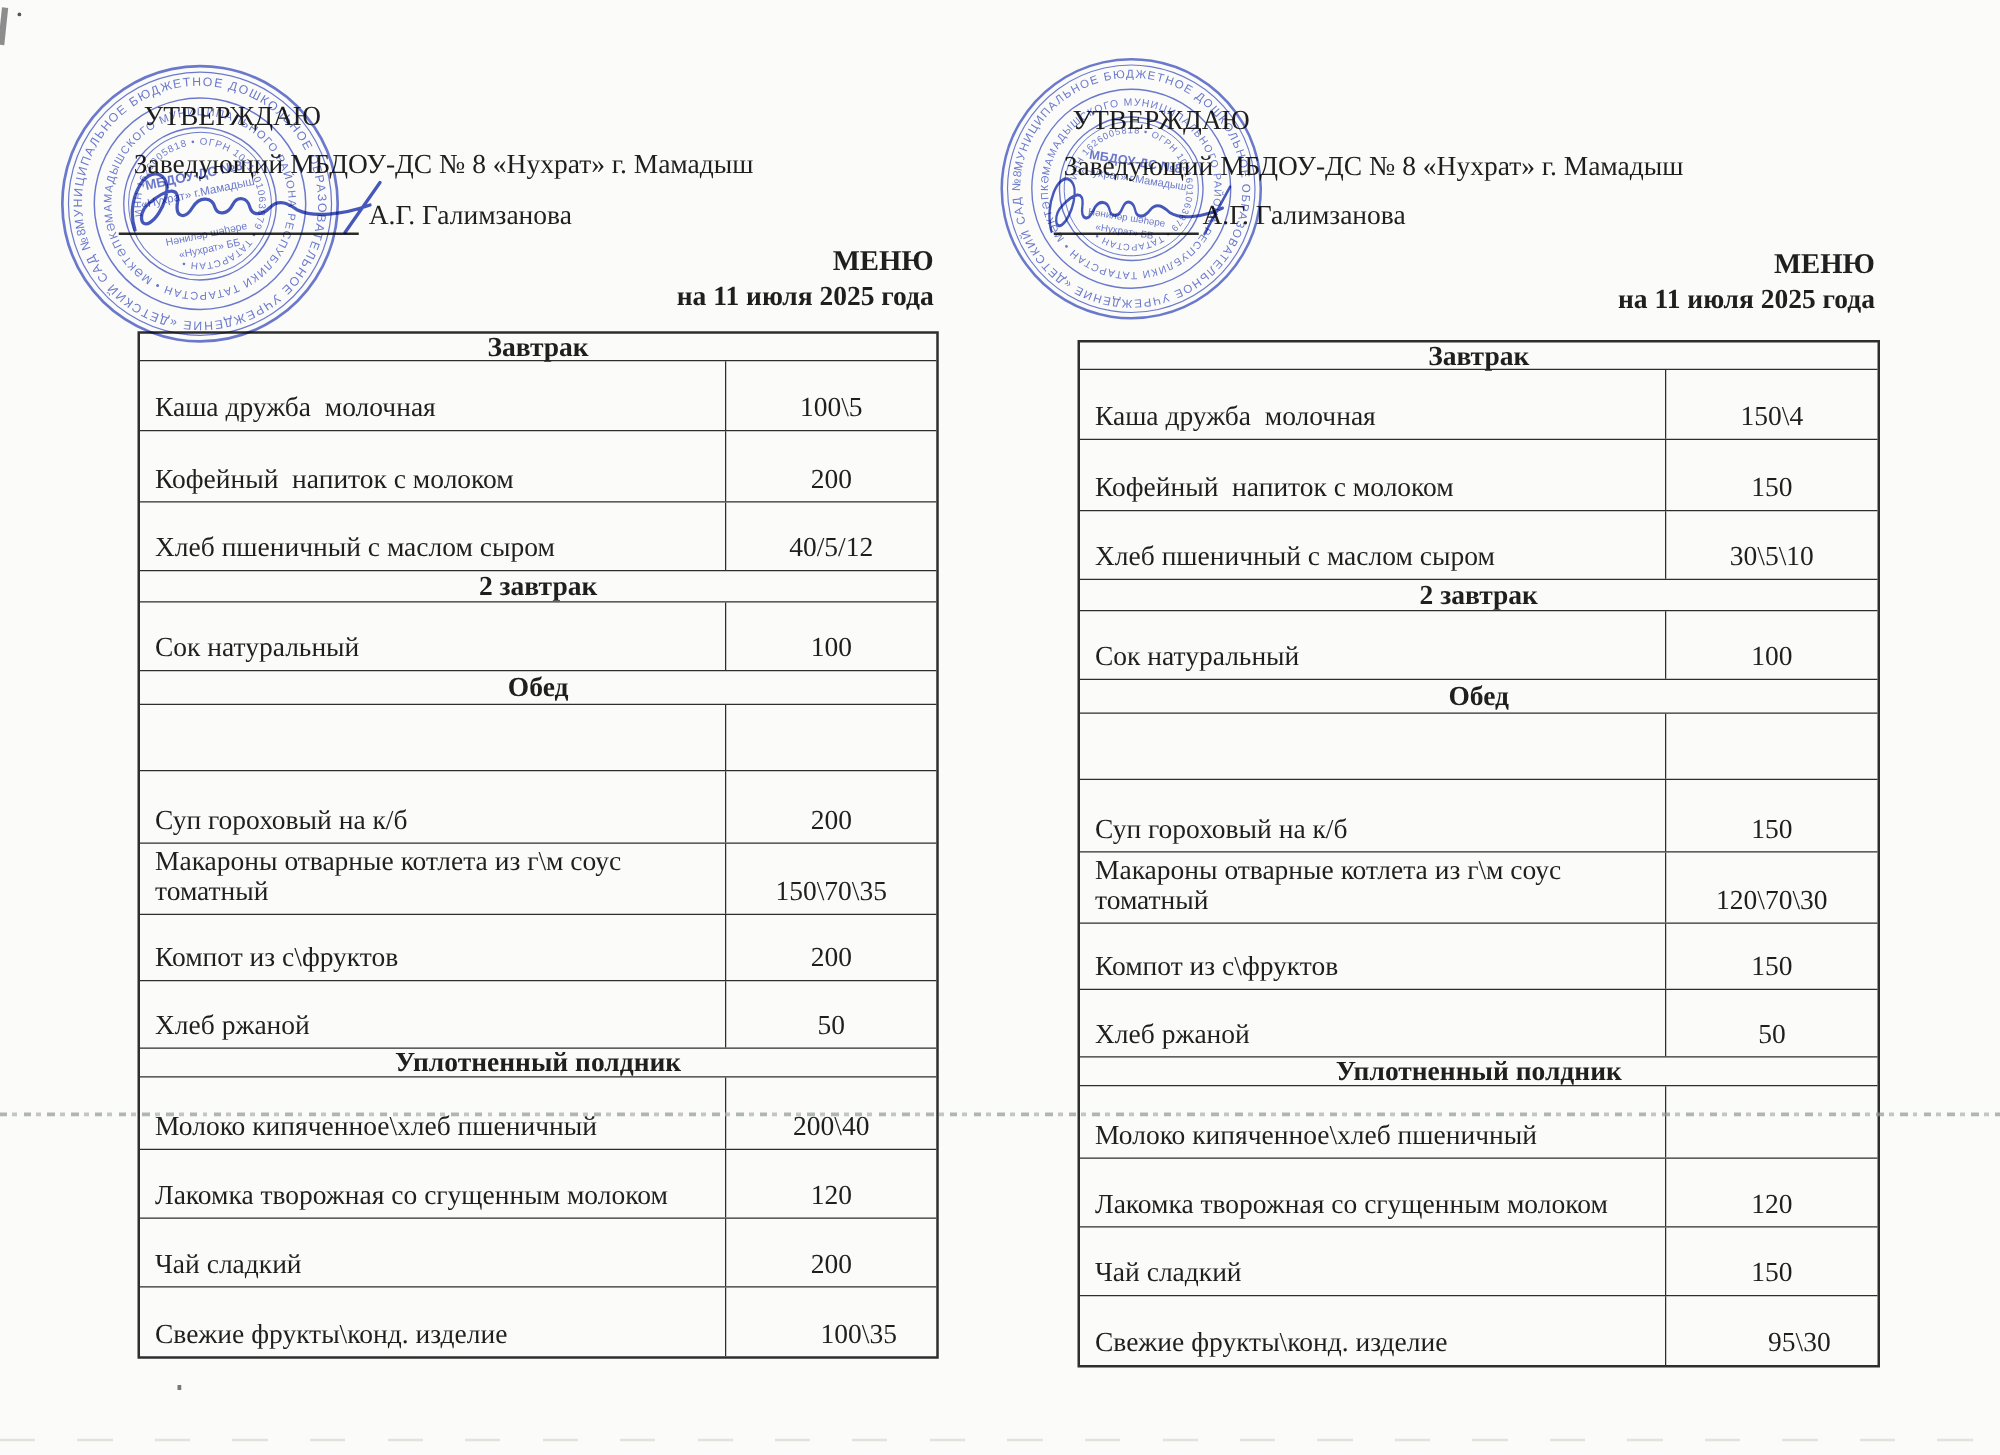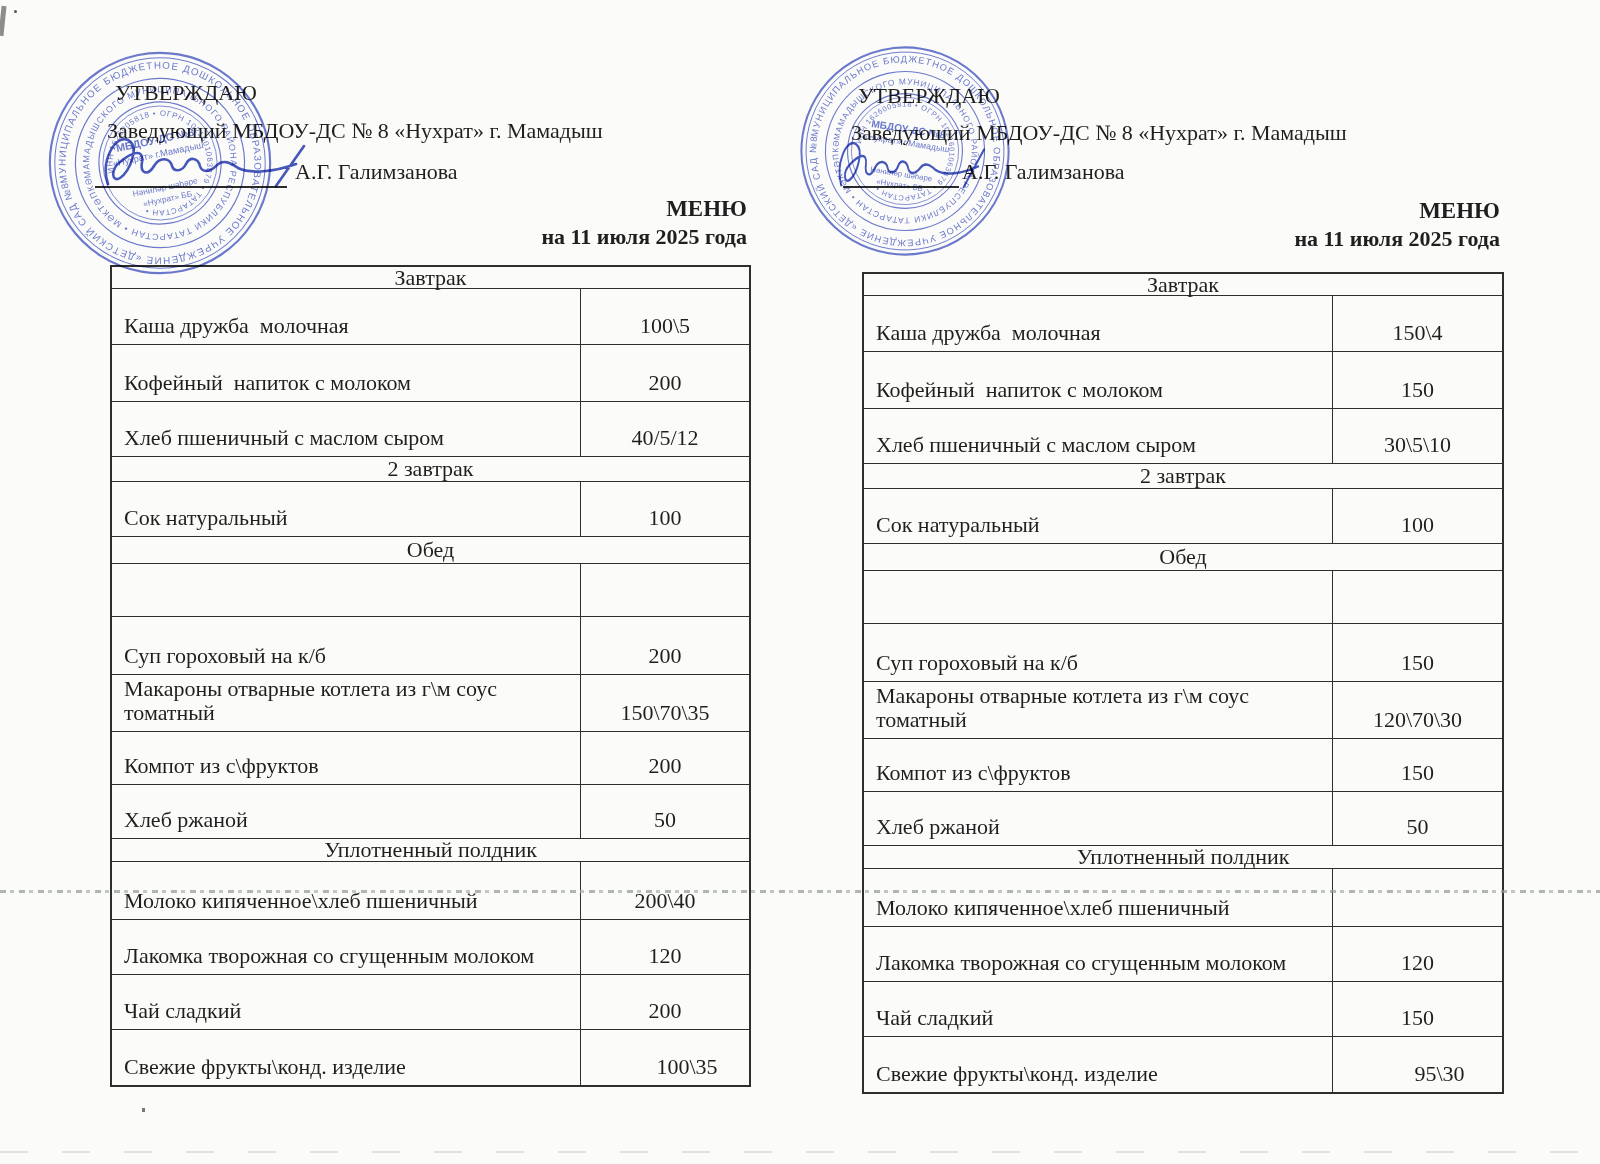--- a/index.html
+++ b/index.html
@@ -29,21 +29,21 @@
   
   .menu-table{position:absolute;border:2px solid #2e2e2e;background:transparent;z-index:1;}
   .menu-table.t0{left:110px;top:265px;width:637px;}
   .menu-table.t1{left:862px;top:272px;width:638px;}
   .trow{display:flex;border-bottom:1.6px solid #2e2e2e;box-sizing:border-box;font-size:22px;}
   .trow:last-child{border-bottom:none;gap:44px;}
   .cell{box-sizing:border-box;display:flex;align-items:flex-end;}
   .cell.name{flex:0 0 469px;border-right:1.6px solid #2e2e2e;
              padding:0 6px 5px 12px;white-space:pre-wrap;line-height:1.12;}
   .cell.val{flex:1;justify-content:center;padding-bottom:5px;}
-  .sect{flex:1;display:flex;align-items:center;justify-content:center;font-weight:normal;}
+  .sect{flex:1;display:flex;align-items:center;justify-content:center;font-weight:bold;}
 
   
   .stamp{position:absolute;z-index:3;mix-blend-mode:multiply;opacity:.92;}
   .stamp.s0{left:42px;top:45px;width:236px;height:236px;transform:rotate(-12deg);}
   .stamp.s1{left:794px;top:40px;width:222px;height:222px;transform:rotate(9deg);}
   .sig{position:absolute;z-index:4;mix-blend-mode:multiply;}
   .sig.g0{left:90px;top:120px;width:240px;height:85px;}
   .sig.g1{left:828px;top:125px;width:175px;height:80px;}
 
   

